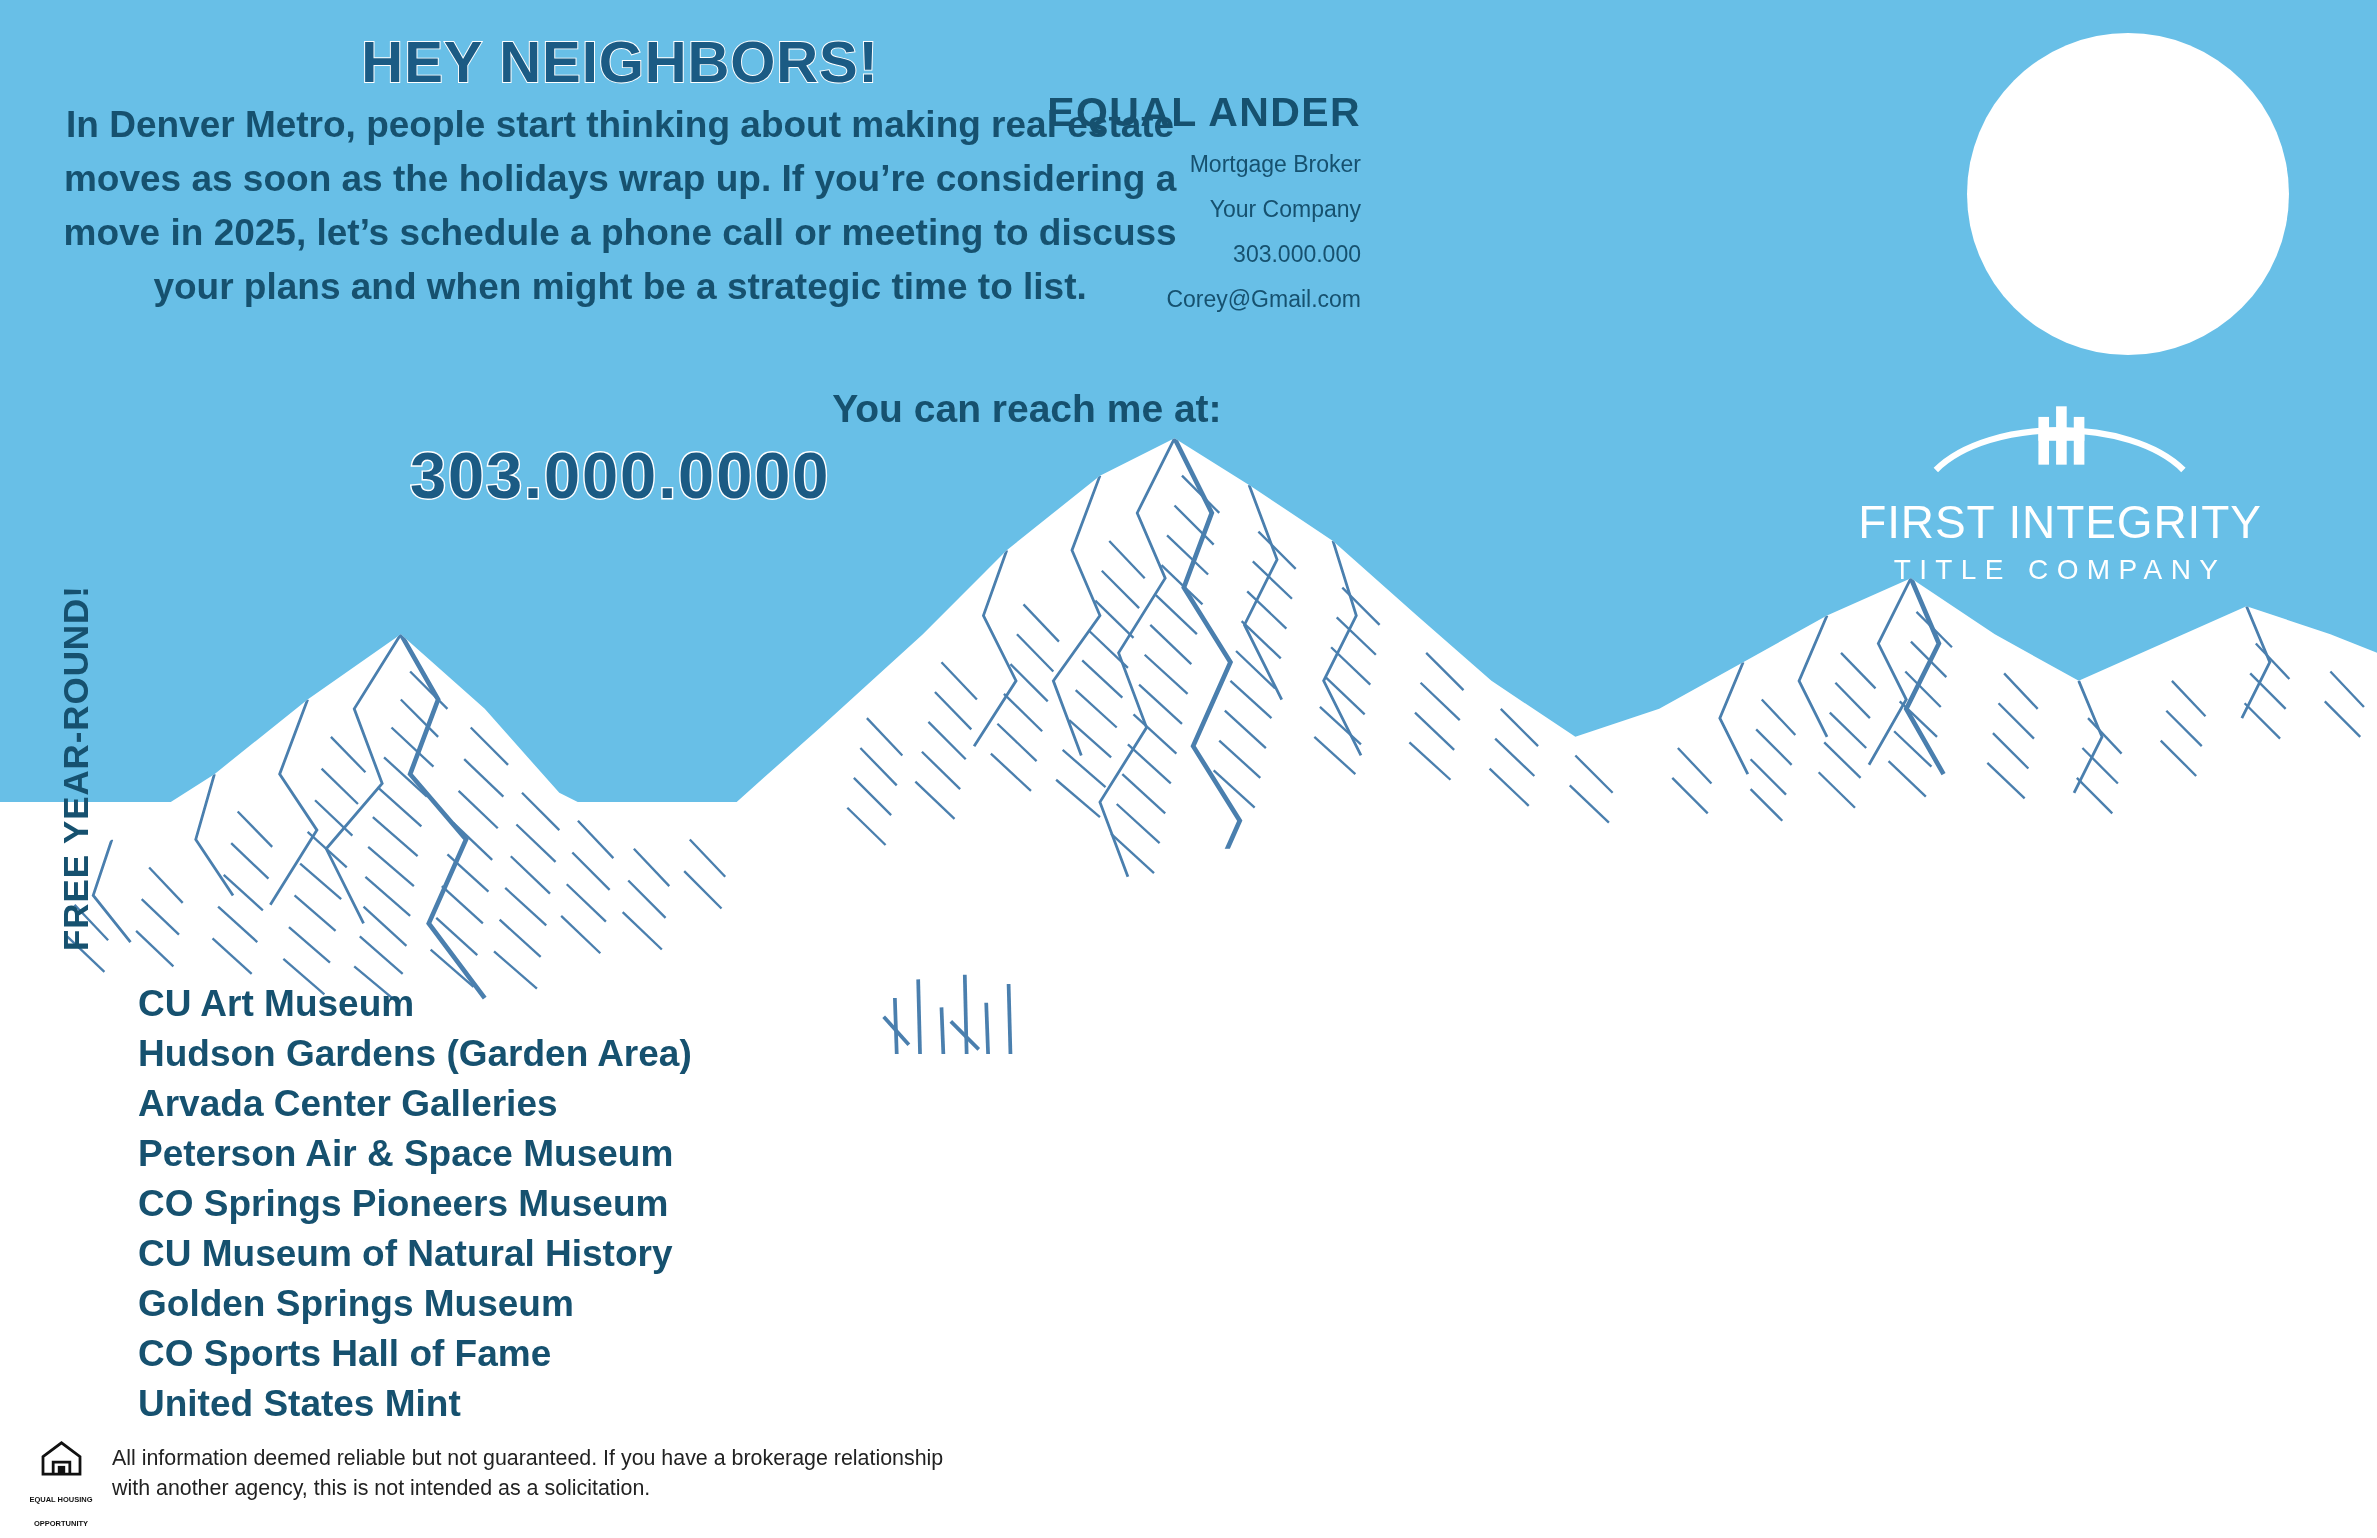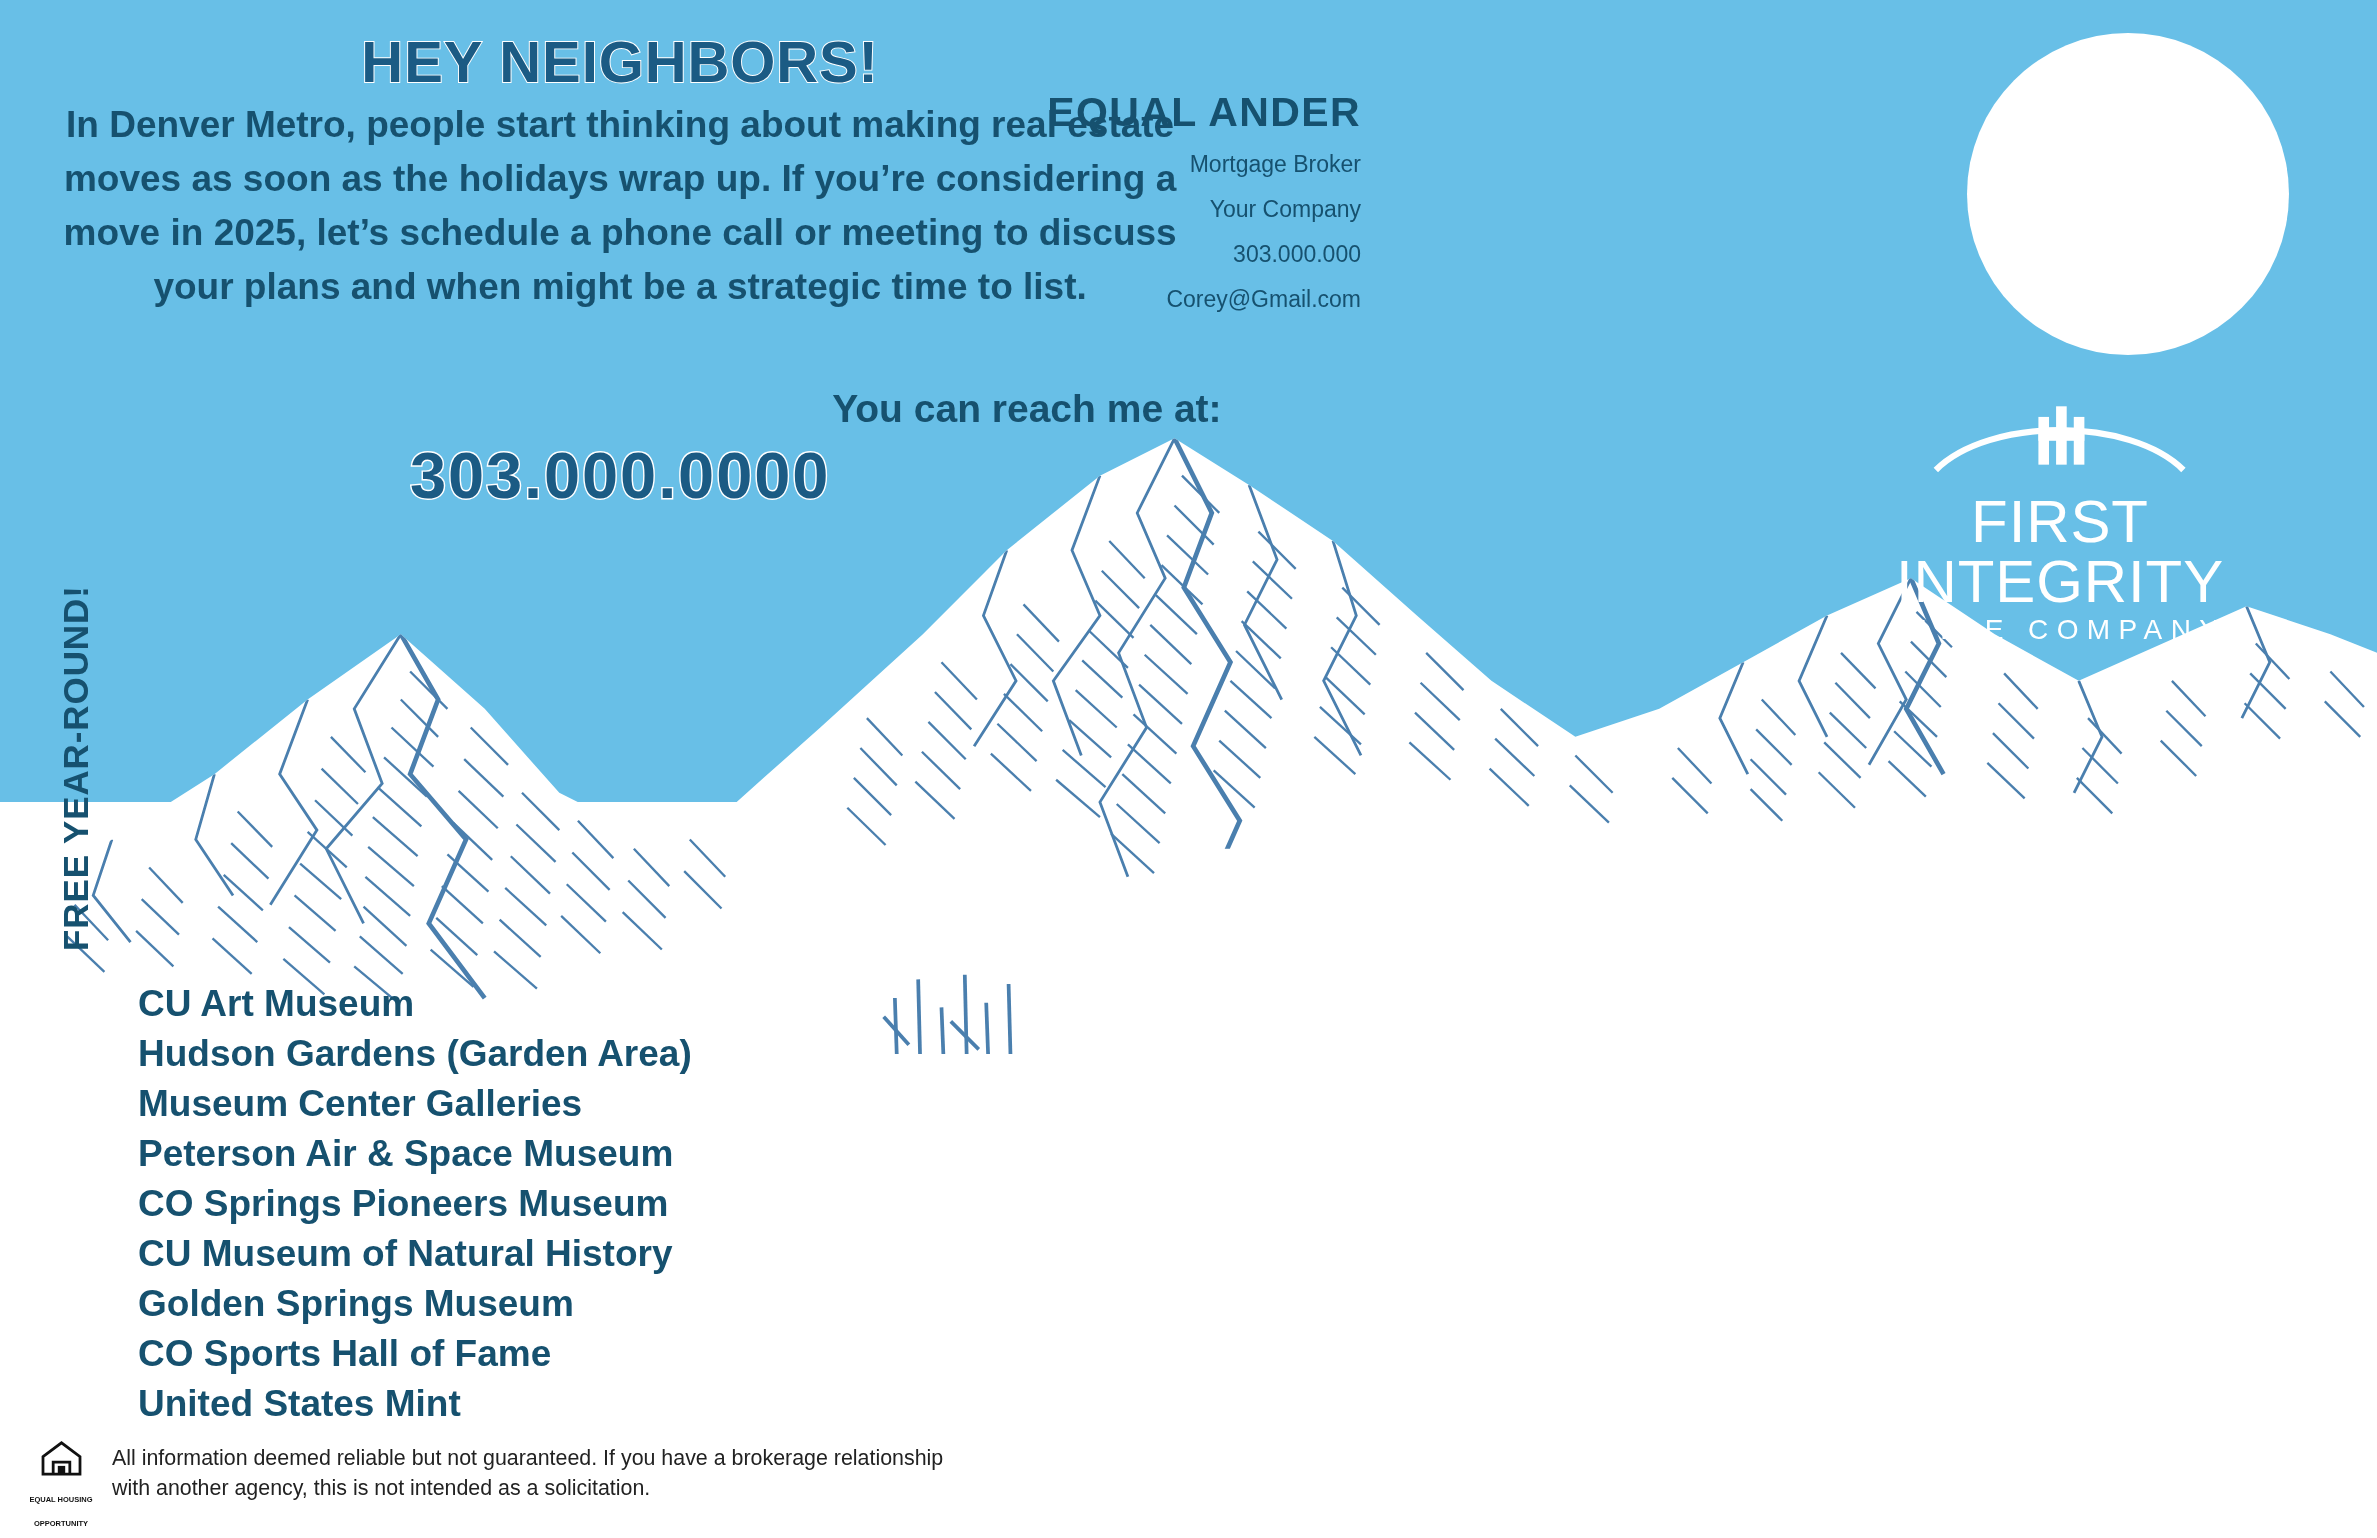--- a/index.html
+++ b/index.html
@@ -120,21 +120,21 @@
     top: 401px;
     width: 522px;
     text-align: center;
     color: #ffffff;
   }
   .logo-mark {
     height: 84px;
     margin-bottom: 3.7px;
   }
   .logo-name {
-    font-size: 60px;
+    font-size: 46px;
     font-weight: normal;
     letter-spacing: 0.9px;
     line-height: 60px;
   }
   .logo-sub {
     font-size: 28px;
     letter-spacing: 8.4px;
     margin-top: 2px;
   }
   
@@ -434,21 +434,21 @@
     </svg>
     <div class="logo-name">FIRST INTEGRITY</div>
     <div class="logo-sub">TITLE COMPANY</div>
   </div>
 
   <div class="vertical-label">FREE YEAR-ROUND!</div>
 
   <div class="attractions">
     <div class="attraction-item">CU Art Museum</div>
     <div class="attraction-item">Hudson Gardens (Garden Area)</div>
-    <div class="attraction-item">Museum Center Galleries</div>
+    <div class="attraction-item">Arvada Center Galleries</div>
     <div class="attraction-item">Peterson Air &amp; Space Museum</div>
     <div class="attraction-item">CO Springs Pioneers Museum</div>
     <div class="attraction-item">CU Museum of Natural History</div>
     <div class="attraction-item">Golden Springs Museum</div>
     <div class="attraction-item">CO Sports Hall of Fame</div>
     <div class="attraction-item">United States Mint</div>
   </div>
 
   <div class="eho">
     <svg width="43" height="37" viewBox="0 0 46 40">

